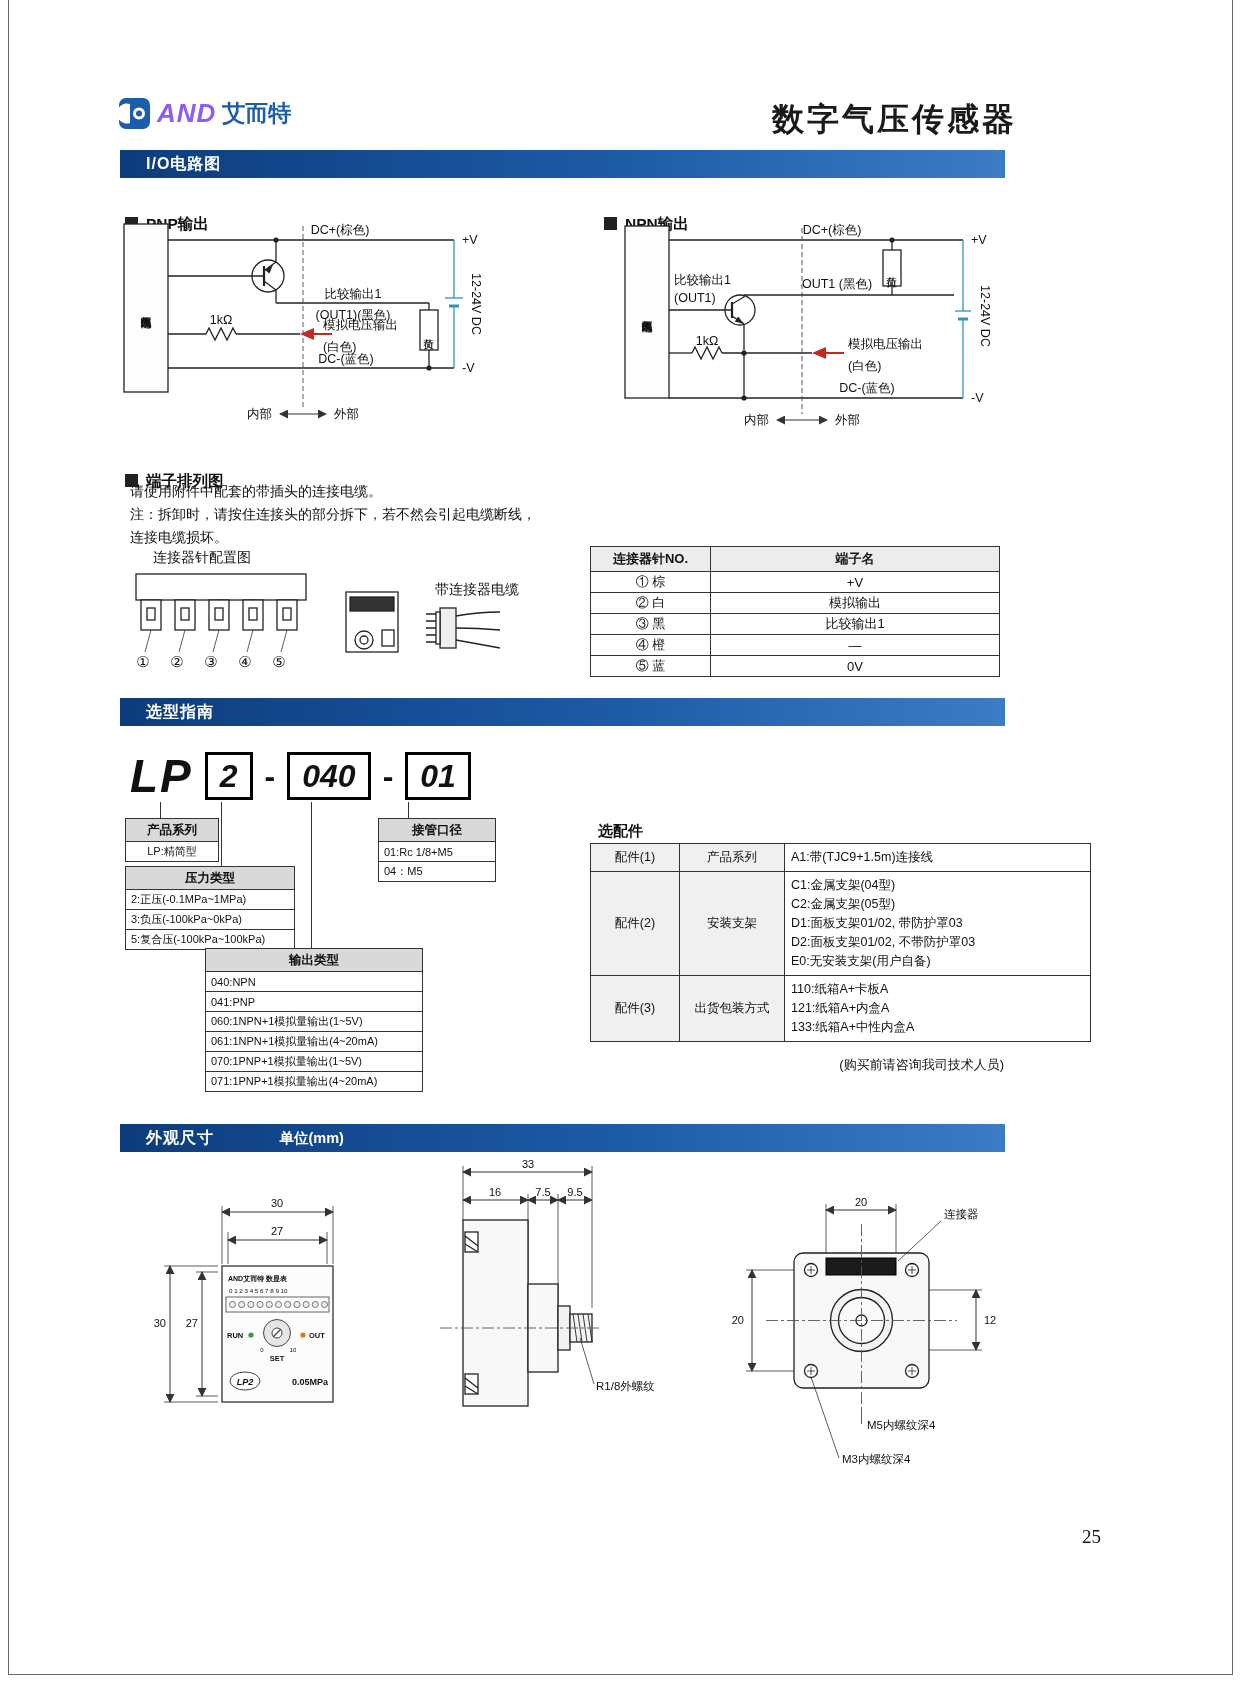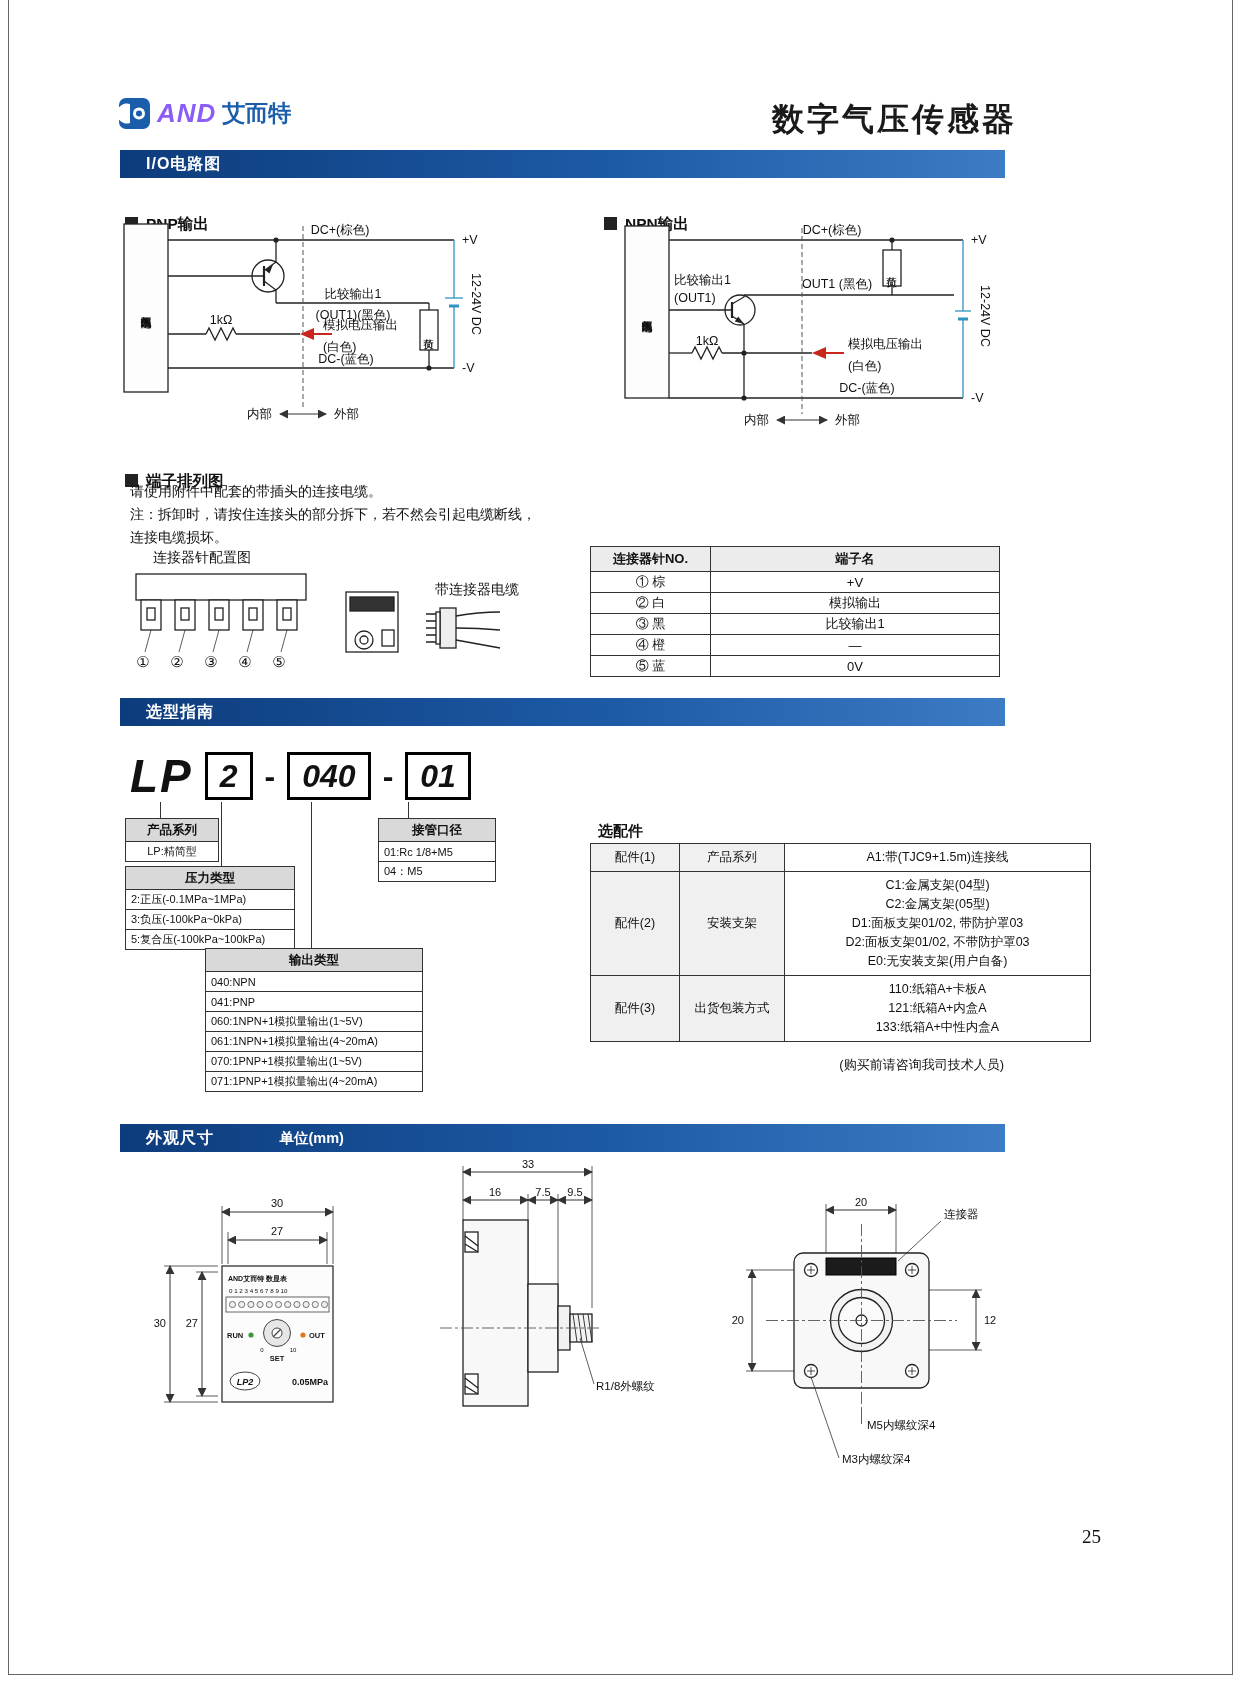--- a/index.html
+++ b/index.html
@@ -26,21 +26,21 @@
   
   .tbl{border-collapse:collapse;background:#fff;}
   .tbl th,.tbl td{border:1px solid #333;}
   .ttbl{font-size:13px;}
   .ttbl th{background:#ececec;font-weight:bold;padding:2px 4px;height:20px;}
   .ttbl td{text-align:center;padding:1px 4px;height:17px;}
   .mtbl th{background:#d9d9d9;font-weight:bold;font-size:12.5px;padding:2px 3px;height:18px;font-family:Liberation Mono, monospace;}
   .mtbl td{font-size:11px;padding:2px 5px;height:15px;background:#fff;}
   .mtbl td.center{text-align:center;}
   .acc{font-size:12.5px;}
-  .acc td{padding:4px 6px;vertical-align:middle;text-align:center;}
+  .acc td{padding:4px 6px;vertical-align:middle;}
   .acc .c1,.acc .c2{background:#f0f0f0;text-align:center;width:76px;}
   .acc .c2{width:92px;}
   .acc .opt{line-height:19px;}
   .note{font-size:13px;text-align:right;}
   .vline{position:absolute;width:1px;background:#333;}
   
   .model-row{left:130px;top:750px;display:flex;align-items:center;gap:12px;height:52px;}
   .model-prefix{font-size:46px;font-weight:bold;font-style:italic;letter-spacing:2px;}
   .model-box{border:3px solid #000;font-size:32px;font-weight:bold;font-style:italic;
              padding:1px 12px;line-height:40px;}

